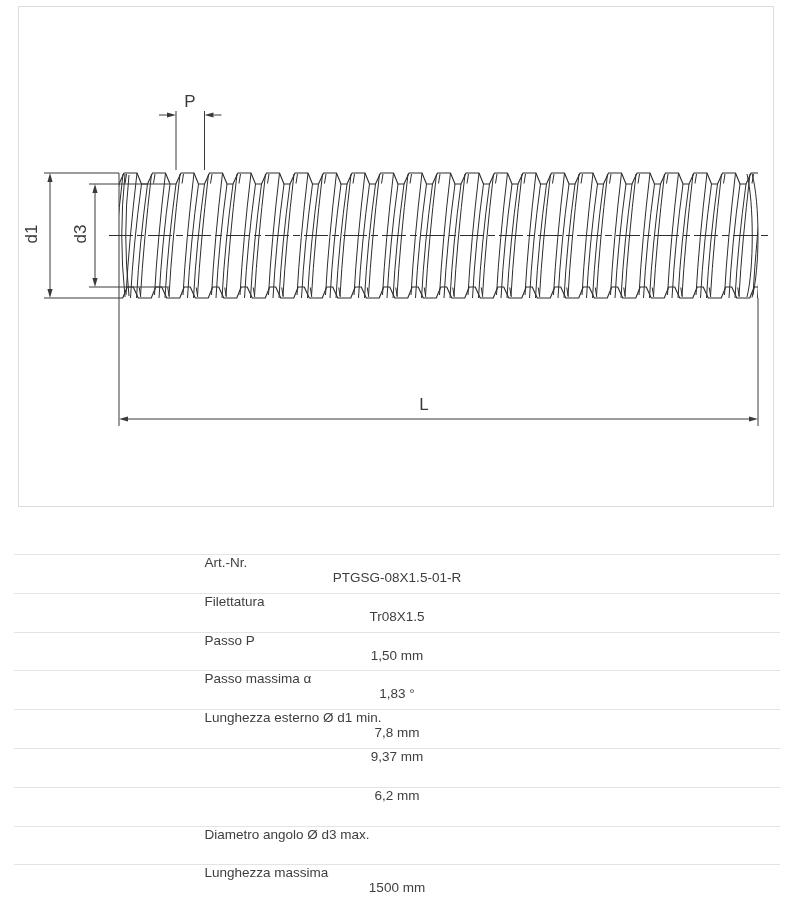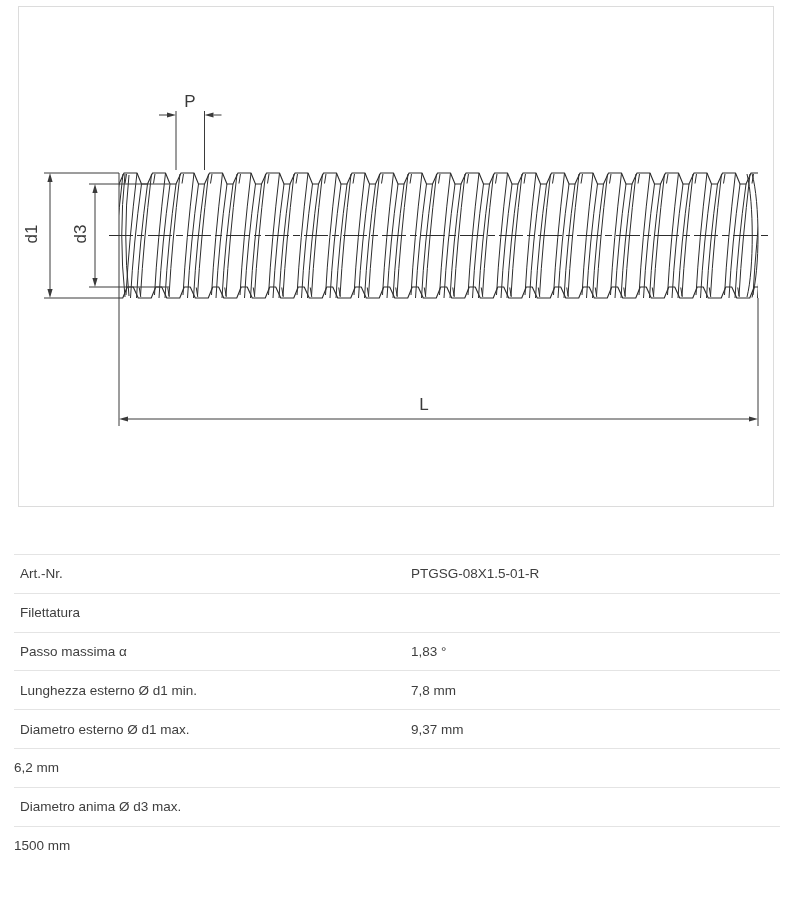--- a/index.html
+++ b/index.html
@@ -7,21 +7,21 @@
   .panel{position:absolute;left:18px;top:6px;width:756px;height:501px;
          border:1px solid var(--panel-border);box-sizing:border-box;background:#fff;}
   .panel svg{width:100%;height:100%;display:block;}
   .ln{stroke:var(--line);fill:none;stroke-width:1.1;stroke-linejoin:round;stroke-linecap:butt;}
   .thin{stroke:var(--line);fill:none;stroke-width:1;}
   .dimln{stroke:var(--dim);fill:none;stroke-width:1;}
   .arrow{fill:var(--dim);stroke:none;}
   .dim-text{font-family:"Liberation Sans",sans-serif;font-size:17px;fill:var(--dim);}
   .specs{position:absolute;left:14px;top:554px;width:766px;}
   .row{display:flex;align-items:center;height:38.8px;border-top:1px solid var(--separator);
-       font-size:13.5px;color:var(--text);box-sizing:border-box;}
+       font-size:13.5px;color:var(--text);box-sizing:border-box;flex-direction:column;}
   .cell-label{width:391px;padding-left:6px;flex:0 0 auto;}
   .cell-value{flex:1 1 auto;}
 </style>
 </head>
 <body>
 
 <div class="panel">
   <svg id="drw" viewBox="0 0 754 499">
     <defs>
       <clipPath id="rodclip">
@@ -60,35 +60,40 @@
   </svg>
 </div>
 
 <div class="specs" id="spec-table">
     <div class="row">
       <div class="cell-label">Art.-Nr.</div>
       <div class="cell-value">PTGSG-08X1.5-01-R</div>
     </div>
     <div class="row">
       <div class="cell-label">Filettatura</div>
+      <div class="cell-value">Tr08X1.5</div>
+    </div>
+    <div class="row">
+      <div class="cell-label">Passo P</div>
+      <div class="cell-value">1,50 mm</div>
     </div>
     <div class="row">
       <div class="cell-label">Passo massima α</div>
       <div class="cell-value">1,83 °</div>
     </div>
     <div class="row">
       <div class="cell-label">Lunghezza esterno Ø d1 min.</div>
       <div class="cell-value">7,8 mm</div>
     </div>
     <div class="row">
-      <div class="cell-label">Diametro esterno Ø d1 max.</div>
       <div class="cell-value">9,37 mm</div>
     </div>
     <div class="row">
       <div class="cell-value">6,2 mm</div>
     </div>
     <div class="row">
-      <div class="cell-label">Diametro anima Ø d3 max.</div>
+      <div class="cell-label">Diametro angolo Ø d3 max.</div>
     </div>
     <div class="row">
+      <div class="cell-label">Lunghezza massima</div>
       <div class="cell-value">1500 mm</div>
     </div>
   </div>
 
 </body></html>

